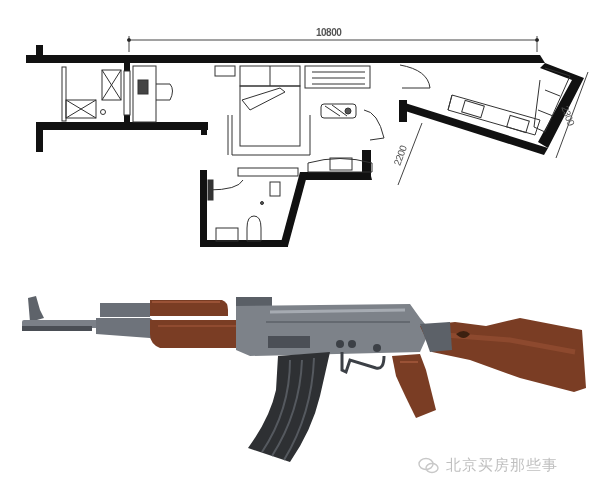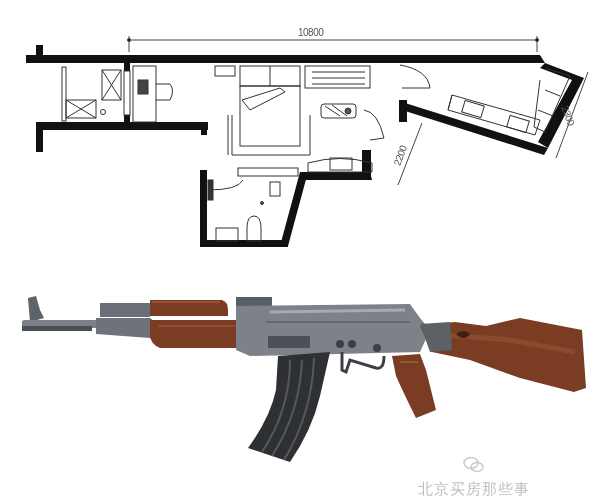--- a/index.html
+++ b/index.html
@@ -1,19 +1,19 @@
 <!DOCTYPE html>
 <html><head>
 <meta charset="utf-8">
 <style>
   html, body { margin: 0; padding: 0; background: #ffffff; }
   body { width: 614px; height: 500px; position: relative; overflow: hidden; font-family: "DejaVu Sans", sans-serif; }
   .canvas { position: absolute; left: 0; top: 0; width: 614px; height: 500px; }
   .dim-text { position: absolute; font-family: "Liberation Sans", sans-serif; font-size: 10px; color: #555; letter-spacing: -0.5px; }
-  .watermark { position: absolute; left: 418px; top: 456px; display: flex; align-items: center; gap: 6px; flex-direction: column; }
+  .watermark { position: absolute; left: 418px; top: 456px; display: flex; align-items: center; gap: 6px; }
   .wm-text { font-family: "DejaVu Sans", sans-serif; font-size: 15px; color: #bfbfbf; letter-spacing: 1px; }
   .wm-icon { width: 22px; height: 18px; }
 </style>
 </head>
 <body>
 
 <svg class="canvas" viewBox="0 0 614 500" xmlns="http://www.w3.org/2000/svg">
 
   <g>
 
@@ -158,21 +158,21 @@
     <path d="M392,356 L420,354 L426,370 L436,410 L416,418 Q404,394 396,376 Z" fill="#7a3d24"></path>
     <path d="M400,362 L418,362" stroke="#9a5236" stroke-width="2"></path>
 
     <path d="M420,326 L455,322 L486,326 L520,318 L582,330 L586,388 L574,392 L520,378 L470,360 L432,352 Z" fill="#7a3d24"></path>
     <path d="M432,334 L510,340 L575,352" stroke="#9a5236" stroke-width="5" fill="none" opacity="0.6"></path>
     <path d="M420,324 L450,322 L452,350 L430,352 Z" fill="#5c6168"></path>
     <path d="M456,334 q8,-6 14,0 q-6,8 -14,0" fill="#3c2010"></path>
   </g>
 </svg>
 
-<div class="dim-text" style="left:298px; top:27px;">10800</div>
+<div class="dim-text" style="left:316px; top:27px;font-weight:bold;">10800</div>
 <div class="dim-text" style="left:558px; top:110px; transform: rotate(70deg);">2300</div>
 <div class="dim-text" style="left:390px; top:150px; transform: rotate(-70deg);">2200</div>
 
 <div class="watermark">
   <svg class="wm-icon" viewBox="0 0 22 18">
     <ellipse cx="8" cy="7" rx="7" ry="5.5" fill="none" stroke="#c8c8c8" stroke-width="1.4"></ellipse>
     <ellipse cx="14" cy="11" rx="6" ry="4.5" fill="none" stroke="#c8c8c8" stroke-width="1.4"></ellipse>
   </svg>
   <span class="wm-text">北京买房那些事</span>
 </div>

